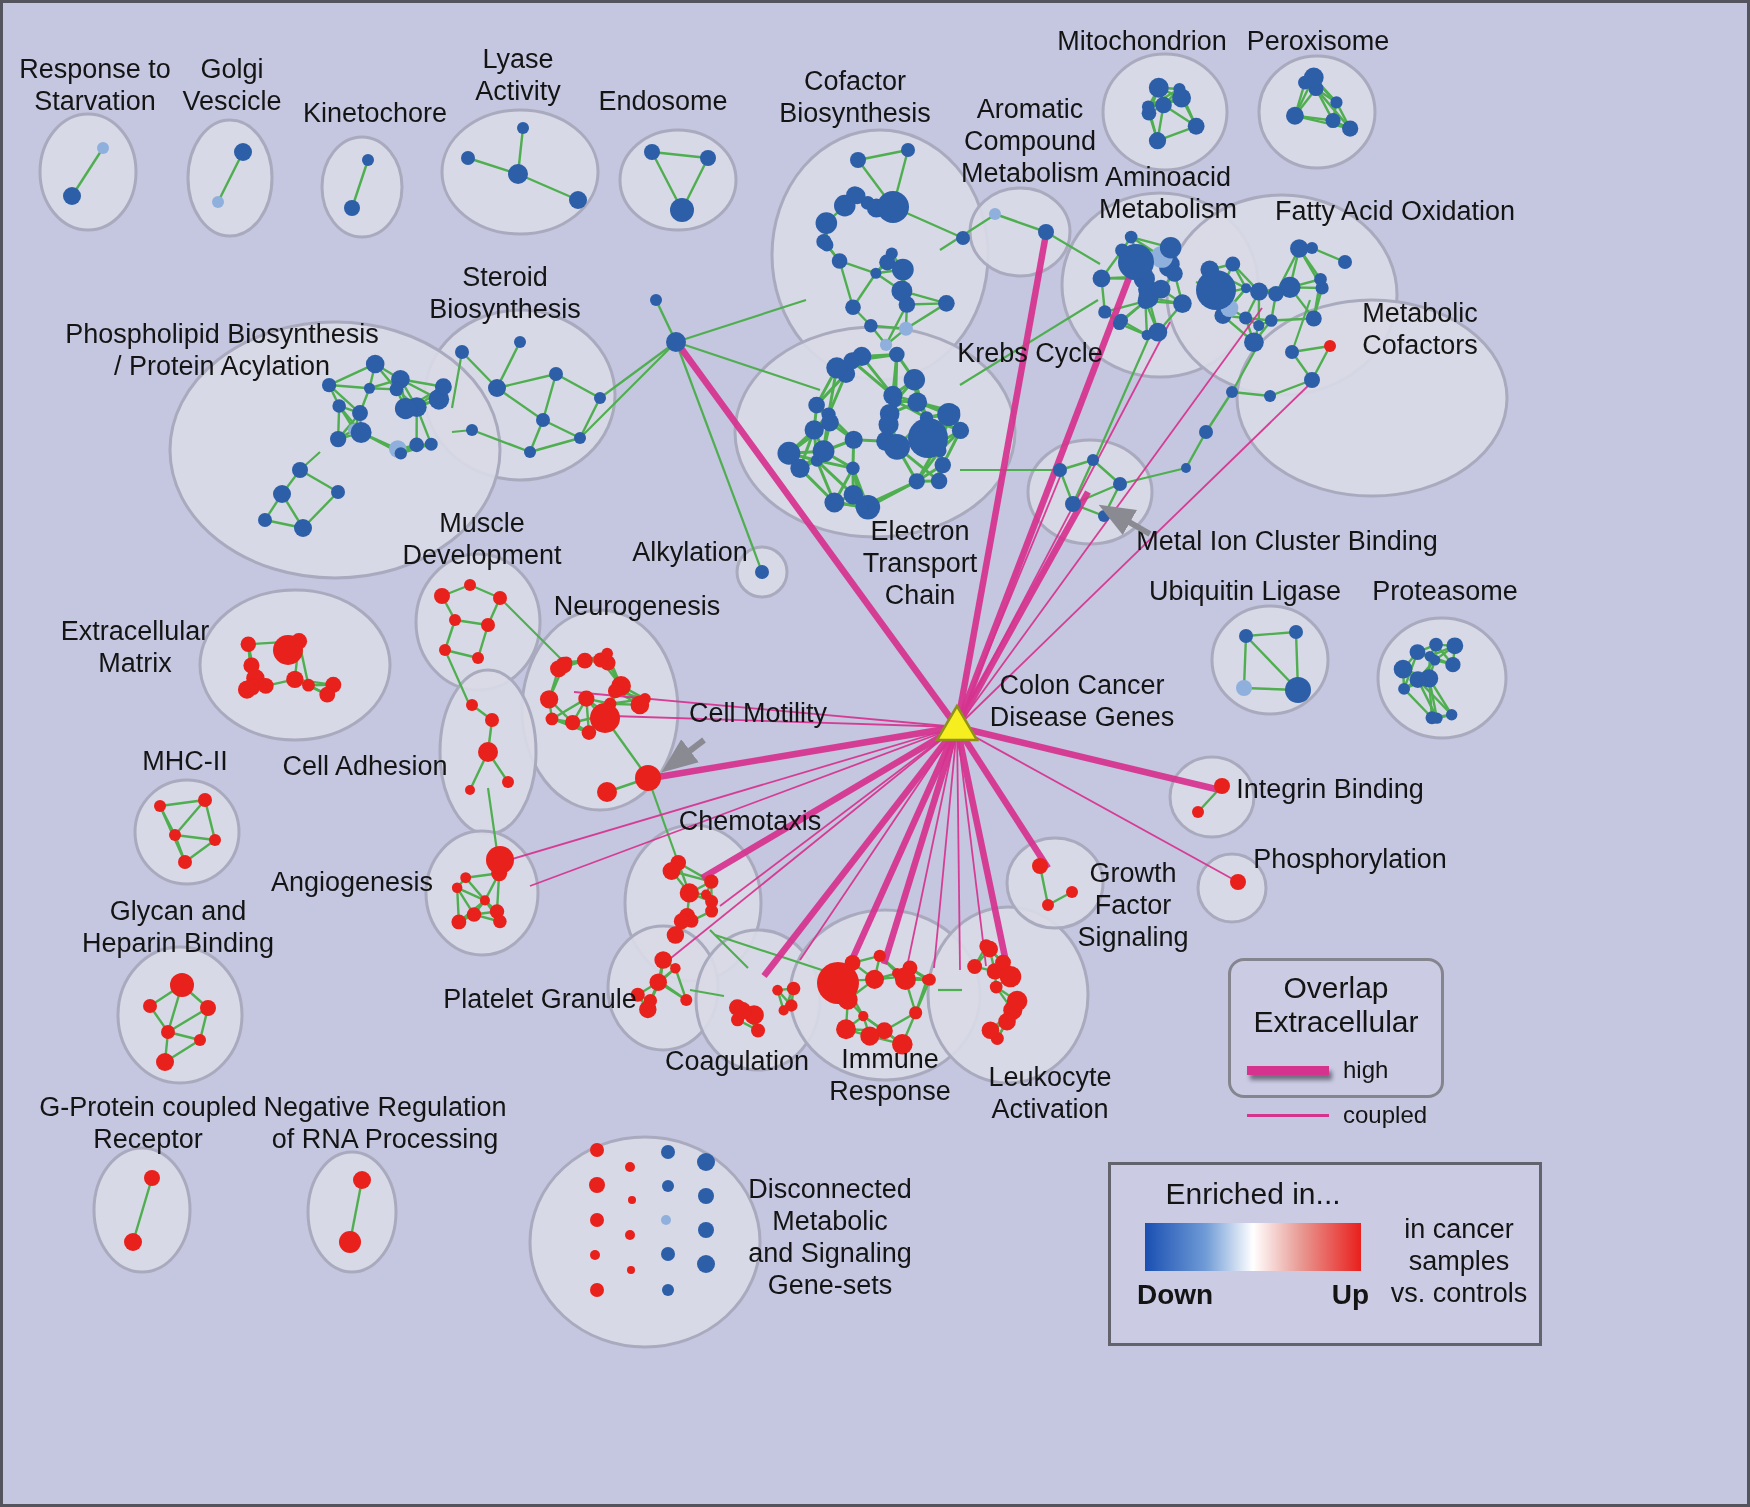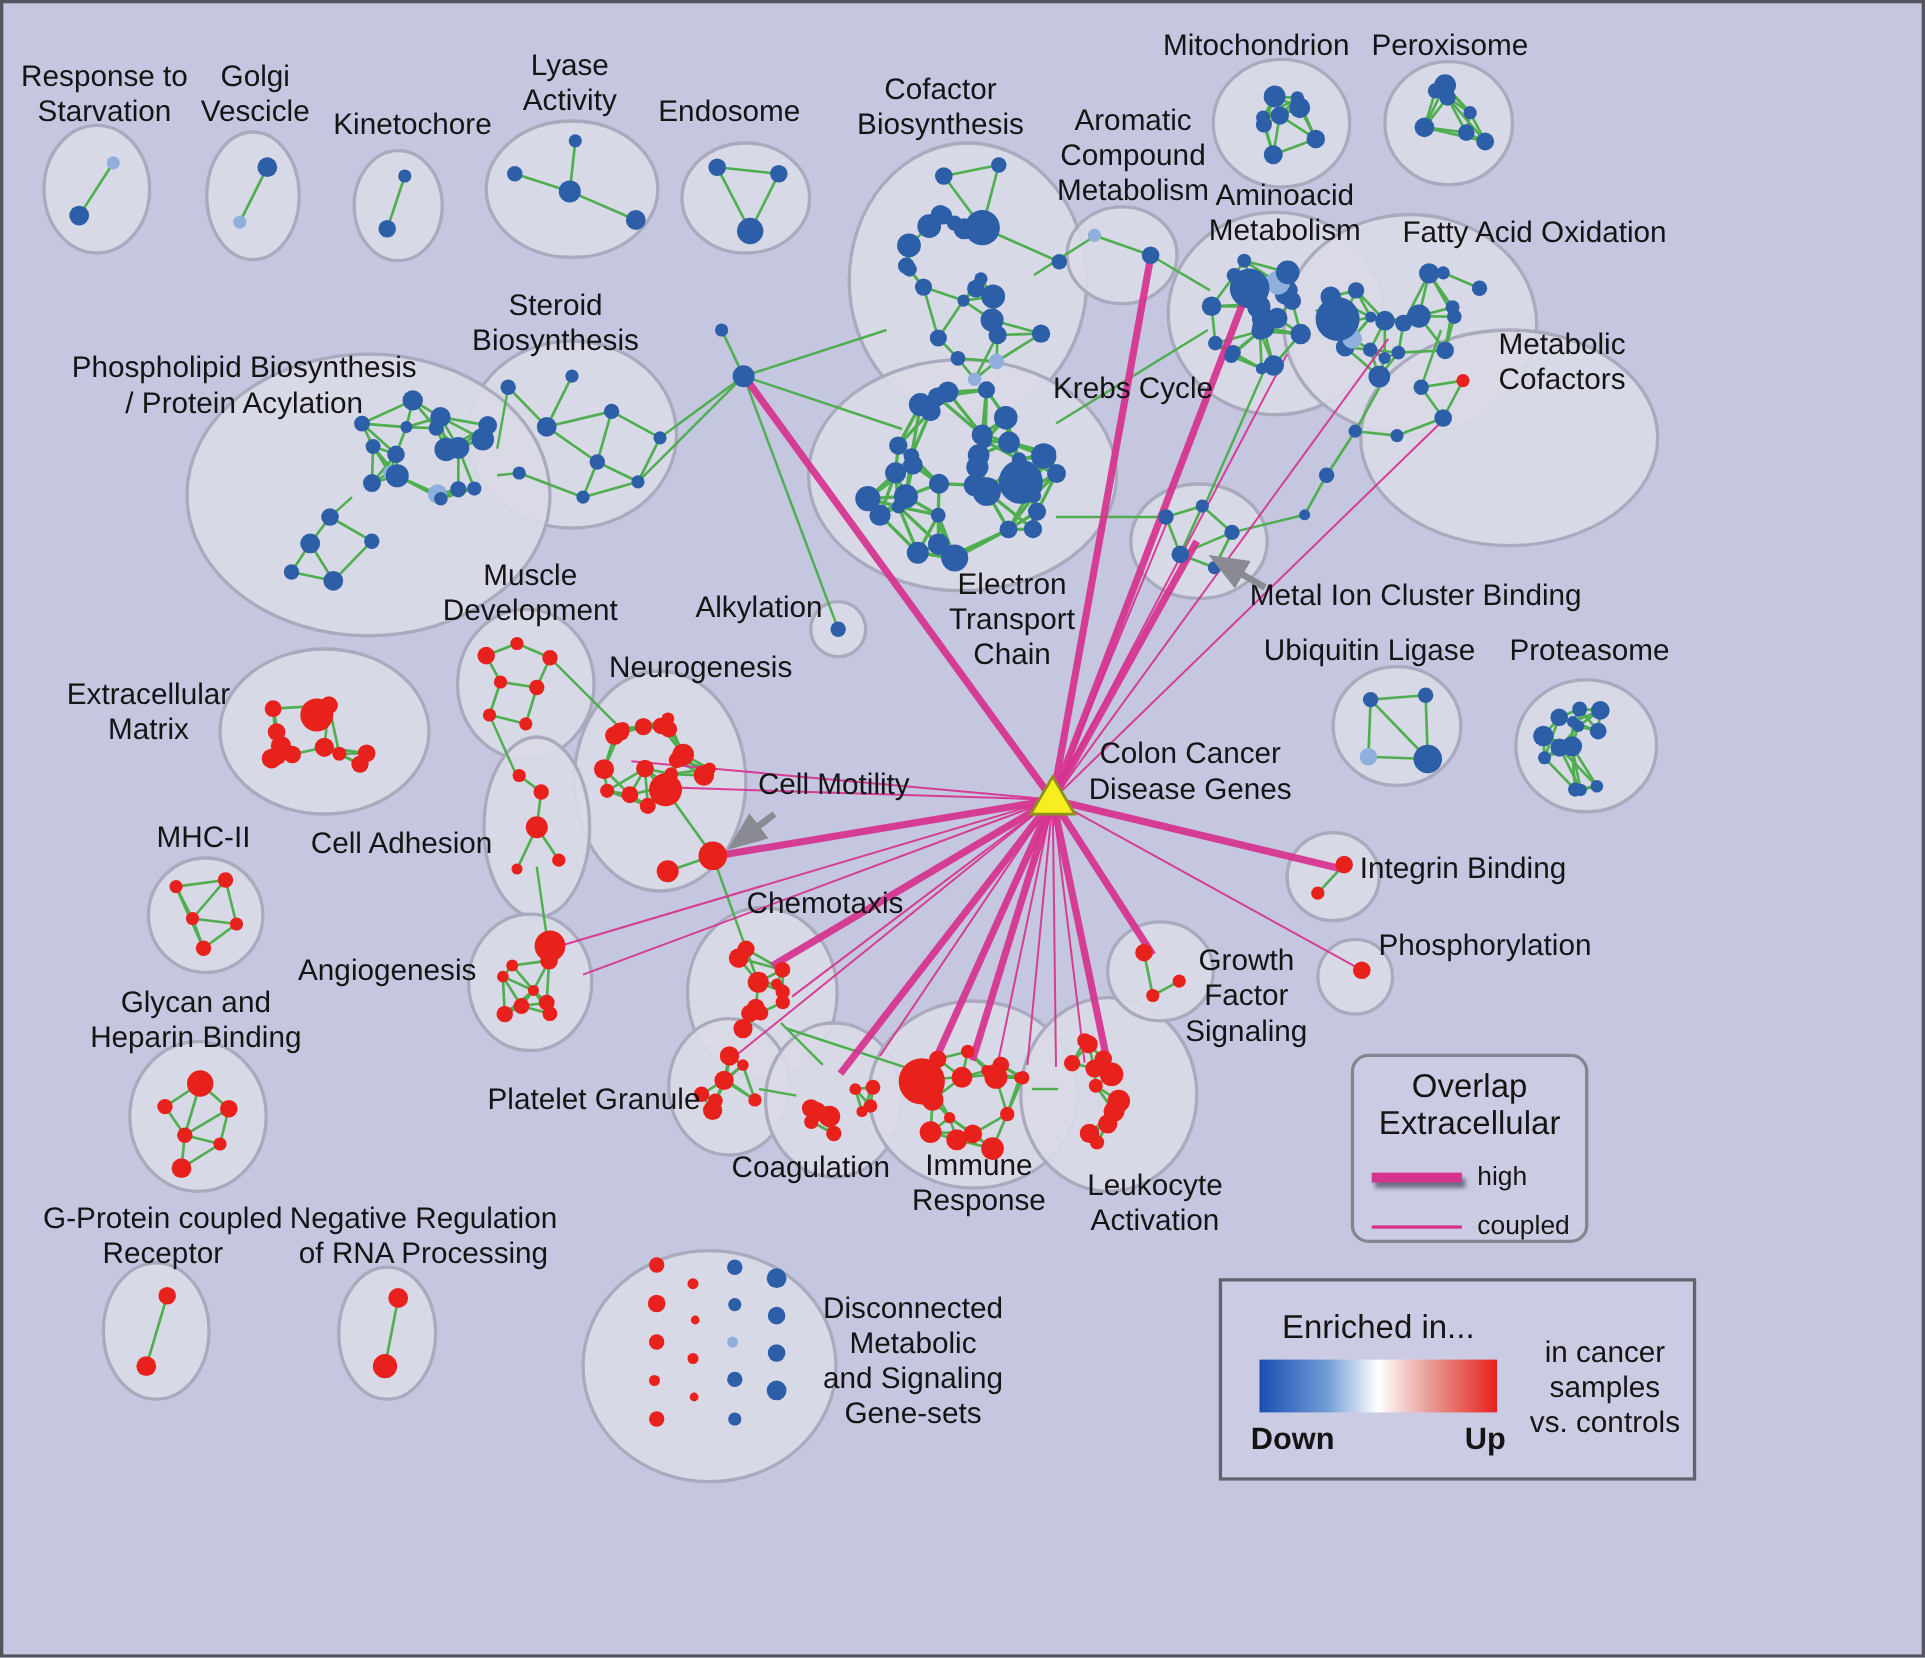--- a/index.html
+++ b/index.html
@@ -1,32 +1,32 @@
 <!DOCTYPE html>
 <html><head>
 <meta charset="utf-8">
 <style>
   html,body{margin:0;padding:0;background:#c5c6e0;}
   #fig{position:relative;width:1750px;height:1507px;background:#c5c6e0;overflow:hidden;
        font-family:"Liberation Sans",sans-serif;}
   #map{position:absolute;left:0;top:0;z-index:0;}
   #map text{font-family:"Liberation Sans",sans-serif;font-size:27px;fill:#141414;}
   .legend{position:absolute;z-index:2;box-sizing:border-box;color:#141414;}
-  .legend-sig{left:1228px;top:958px;width:216px;height:172px;border:3px solid #85858f;
+  .legend-sig{left:1228px;top:958px;width:216px;height:140px;border:3px solid #85858f;
       border-radius:16px;background:#cbccE4;}
   .legend-sig .title{margin-top:10px;text-align:center;font-size:30px;line-height:34px;}
   .sig-row{display:flex;align-items:center;gap:14px;padding:0 16px;margin-top:17px;}
   .sig-line{width:82px;flex:0 0 82px;background:#d6338f;}
   .sig-high{height:9px;box-shadow:3px 5px 4px rgba(80,80,95,0.75);}
   .sig-moderate{height:3px;}
   .sig-label{font-size:24px;}
   .legend-enrich{left:1108px;top:1162px;width:434px;height:184px;border:3px solid #63636d;
       background:#cbccE4;display:flex;padding:10px 8px;}
   .enrich-left{width:268px;}
-  .enrich-title{text-align:center;font-size:30px;margin-top:15px;}
+  .enrich-title{text-align:center;font-size:30px;margin-top:2px;}
   .gradient-bar{width:216px;height:48px;margin:12px auto 8px auto;
       background:linear-gradient(90deg,#1a4fb2 0%,#6f9bd6 28%,#ffffff 50%,#e89a94 72%,#e8201d 100%);}
   .gradient-labels{display:flex;justify-content:space-between;width:232px;margin:0 auto;font-size:28px;font-weight:bold;}
   .enrich-right{flex:1;text-align:center;font-size:27px;line-height:32px;padding-top:38px;}
 </style>
 </head>
 <body>
 
 <div id="fig">
   <svg id="map" width="1750" height="1507" viewBox="0 0 1750 1507">

